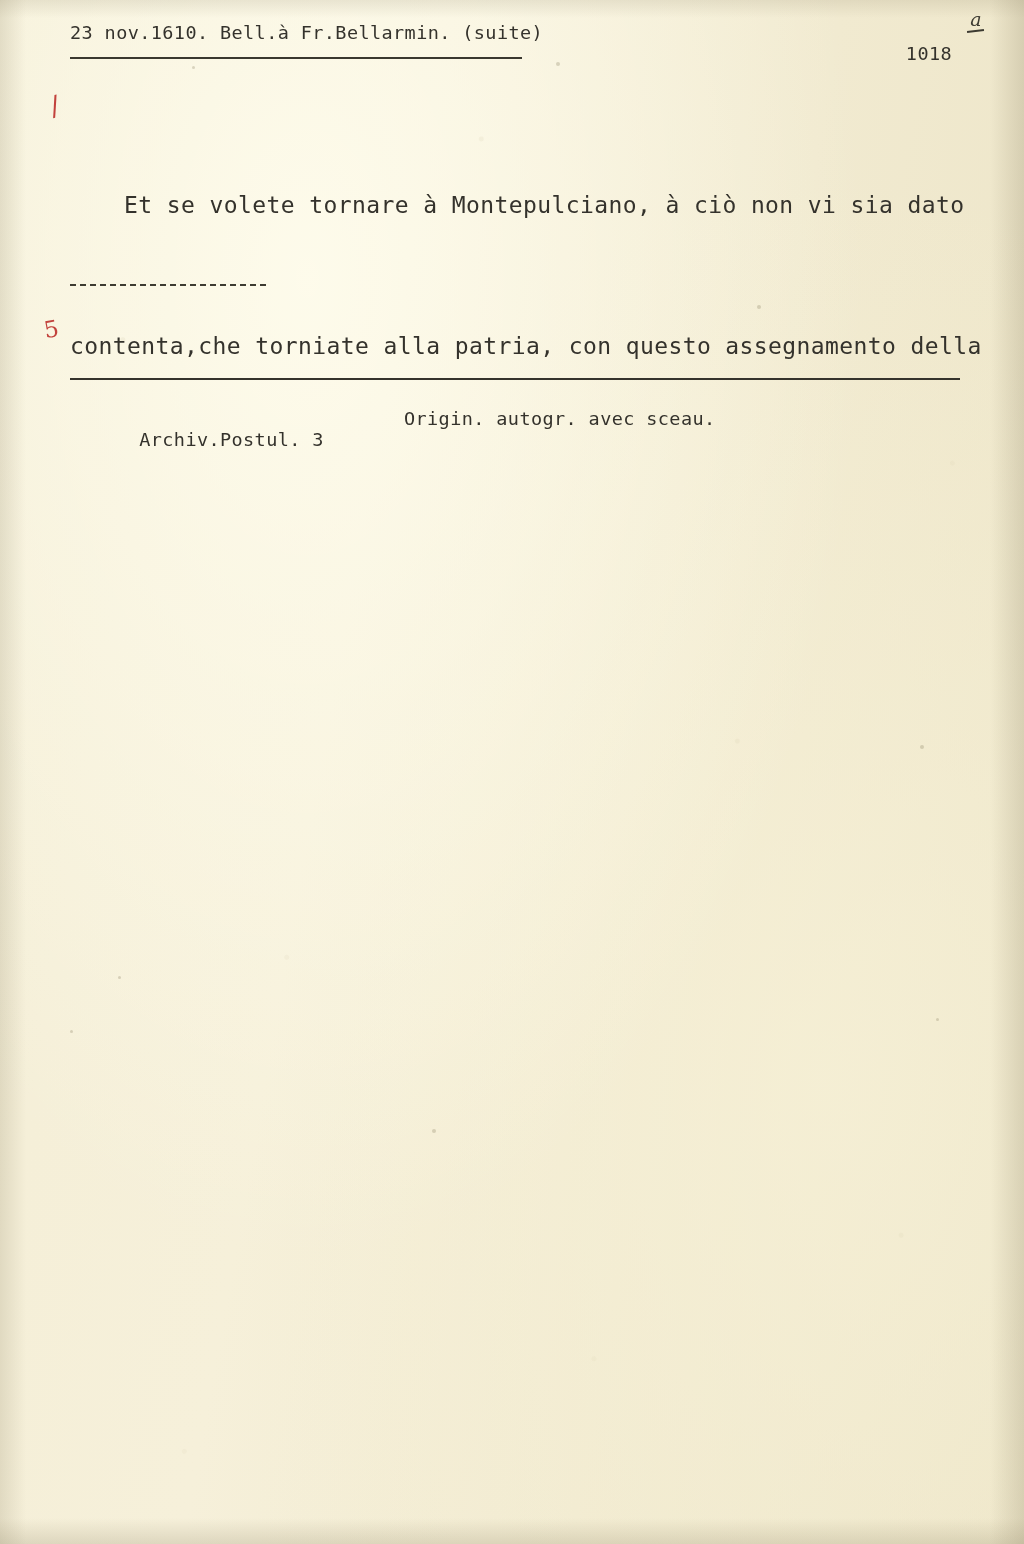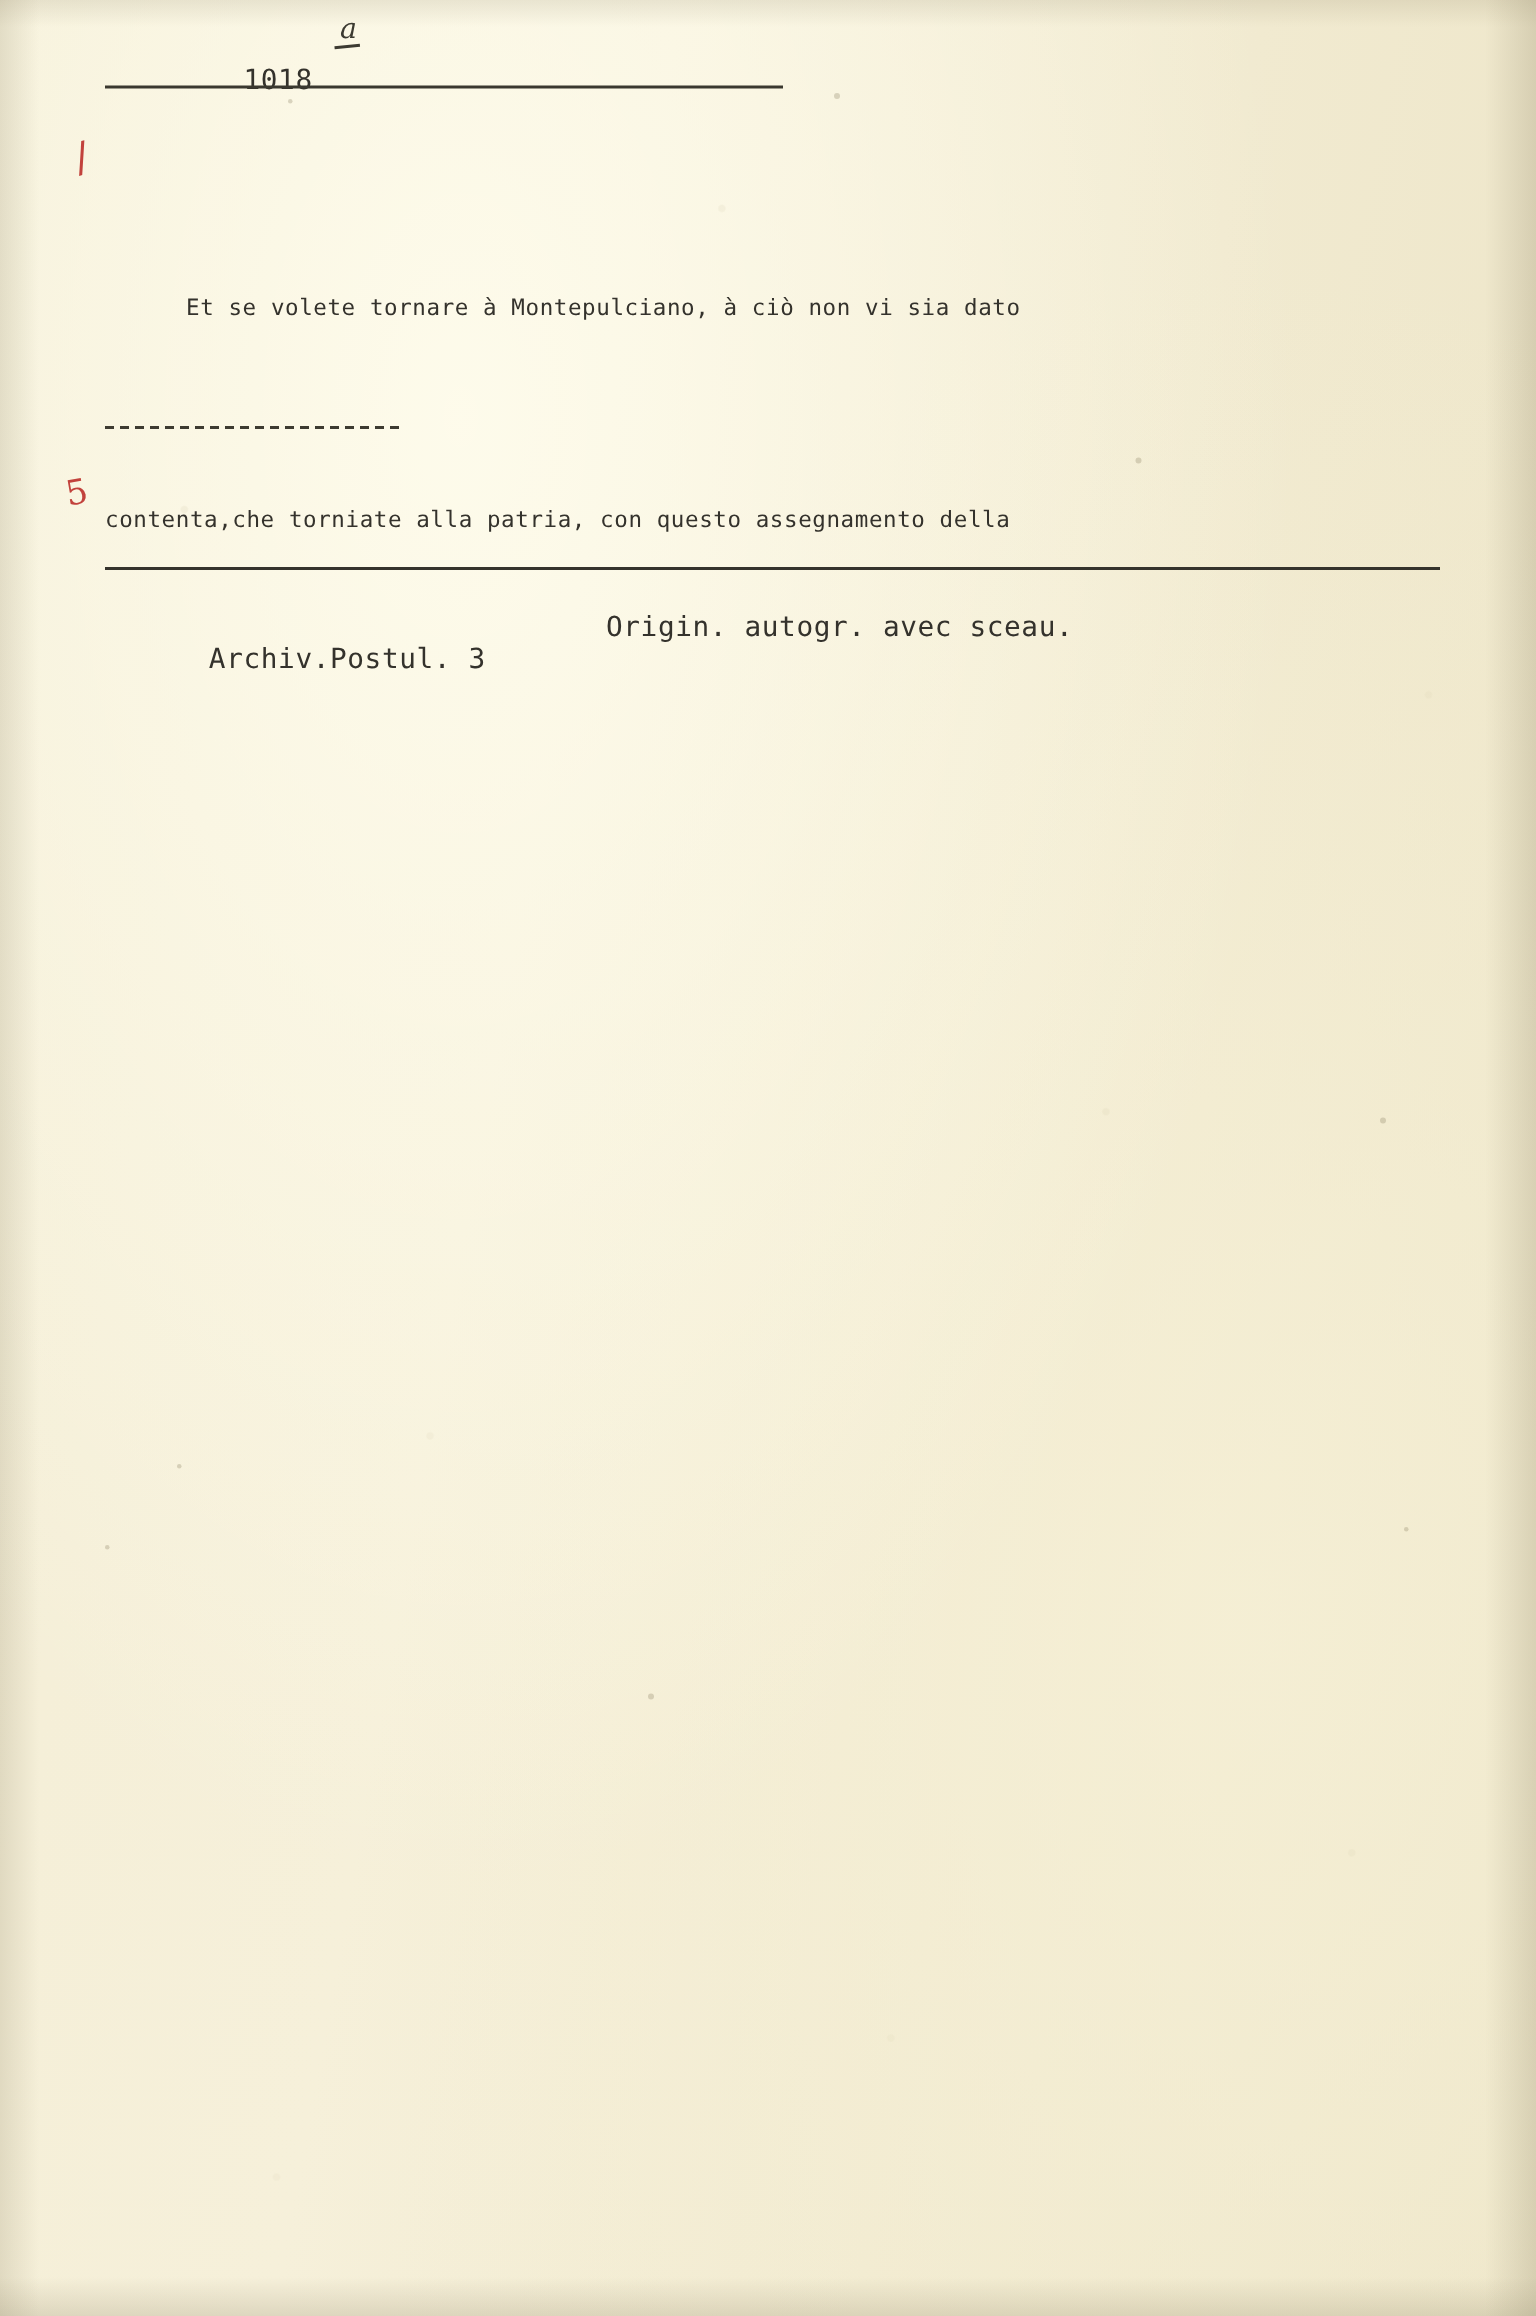--- a/index.html
+++ b/index.html
@@ -112,21 +112,21 @@
     background: #3c3a31;
     transform: rotate(-6deg);
   }
 
   
   .para {
     position: absolute;
     left: 70px;
     top: 88px;
     width: 900px;
-    font-size: 15px;
+    font-size: 23px;
     line-height: 47px;
     white-space: pre;
   }
   .para .ln { display: block; }
   .para .indent { padding-left: 54px; }
 
   
   .mark-slash {
     position: absolute;
     left: 50px;
@@ -213,20 +213,21 @@
   <div class="speck" style="left:757px;top:305px;width:4px;height:4px;"></div>
   <div class="speck" style="left:920px;top:745px;width:4px;height:4px;"></div>
   <div class="speck" style="left:432px;top:1129px;width:4px;height:4px;"></div>
   <div class="speck" style="left:70px;top:1030px;width:3px;height:3px;"></div>
   <div class="speck" style="left:936px;top:1018px;width:3px;height:3px;"></div>
   <div class="speck" style="left:118px;top:976px;width:3px;height:3px;"></div>
 
   <div class="sheet">
 
     <div class="header typed">
+      <div class="header-left">23 nov.1610. Bell.à Fr.Bellarmin. (suite)</div>
       <div class="header-right">
         <span>1018</span>
         <span class="sup-a">a</span>
         <span class="sup-a-bar"></span>
       </div>
     </div>
     <div class="header-rule"></div>
 
     <div class="mark-slash typed">/</div>
     <div class="mark-five typed">5</div>

